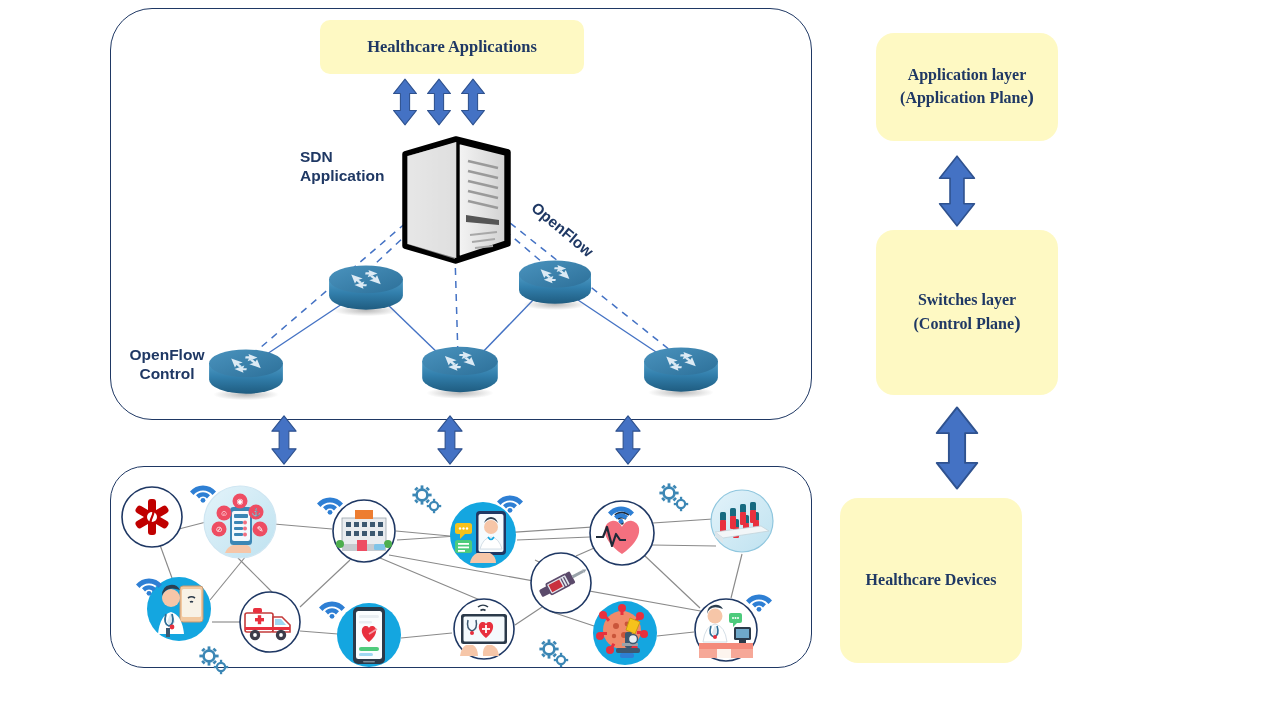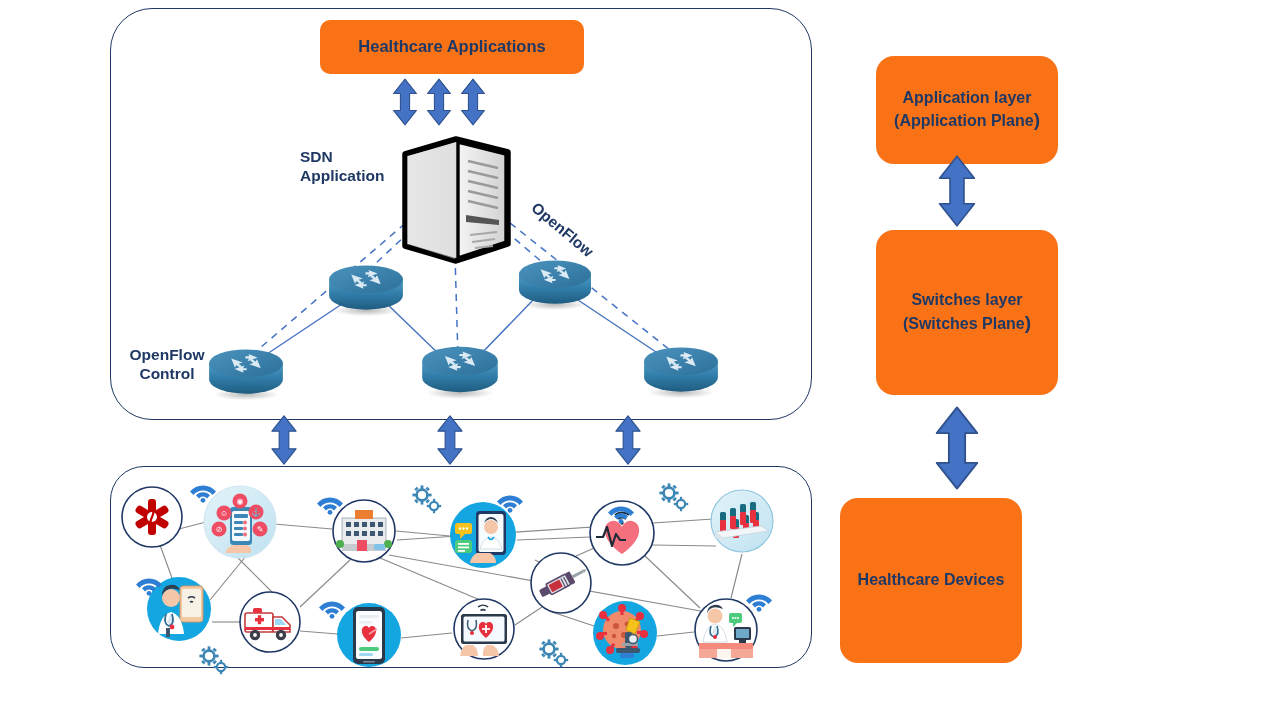--- a/index.html
+++ b/index.html
@@ -12,26 +12,26 @@
 
   
   .panel-outline{
     position:absolute;border:1.6px solid #1F3864;border-radius:42px;background:#fff;
   }
   #sdn-panel{left:110px;top:8px;width:700px;height:410px;}
   #devices-panel{left:110px;top:466px;width:700px;height:200px;border-radius:34px;}
 
   
   .greybox{
-    position:absolute;background:#f97316;border-radius:14px;
+    position:absolute;background:#fef9c3;border-radius:14px;
     display:flex;align-items:center;justify-content:center;text-align:center;
-    color:#1F3864;font-weight:bold;line-height:1.28;
+    color:#1F3864;font-weight:bold;line-height:1.28;font-family:Liberation Serif, serif;
   }
   #healthcare-apps{left:320px;top:20px;width:264px;height:54px;font-size:16.5px;border-radius:10px;}
-  #rp-application{left:876px;top:56px;width:182px;height:108px;font-size:16px;border-radius:18px;}
+  #rp-application{left:876px;top:33px;width:182px;height:108px;font-size:16px;border-radius:18px;}
   #rp-control{left:876px;top:230px;width:182px;height:165px;font-size:16px;border-radius:18px;}
   #rp-devices{left:840px;top:498px;width:182px;height:165px;font-size:16px;border-radius:18px;}
   .paren-big{font-size:19px;}
 
   
   .lbl{position:absolute;color:#1F3864;font-weight:bold;line-height:1.25;}
   #sdn-controller-label{left:300px;top:147px;width:108px;text-align:left;font-size:15.5px;}
   #openflow-switches-label{left:108px;top:345px;width:118px;text-align:center;font-size:15.5px;}
   #openflow-label{
     left:540px;top:198px;font-size:15.5px;
@@ -578,21 +578,21 @@
     </div>
   </div>
 
   <svg class="abs" style="left:934px;top:155px;" width="46" height="72">
     <use href="#symArrowV" width="46" height="72"></use>
   </svg>
 
   <div id="rp-control" class="greybox">
     <div>
       <span>Switches  layer</span><br>
-      <span>(Switches Plane</span><span class="paren-big">)</span>
+      <span>(Control Plane</span><span class="paren-big">)</span>
     </div>
   </div>
 
   <svg class="abs" style="left:934px;top:404px;" width="46" height="88">
     <use href="#symArrowV" width="46" height="88"></use>
   </svg>
 
   <div id="rp-devices" class="greybox">
     <span>Healthcare Devices</span>
   </div>

